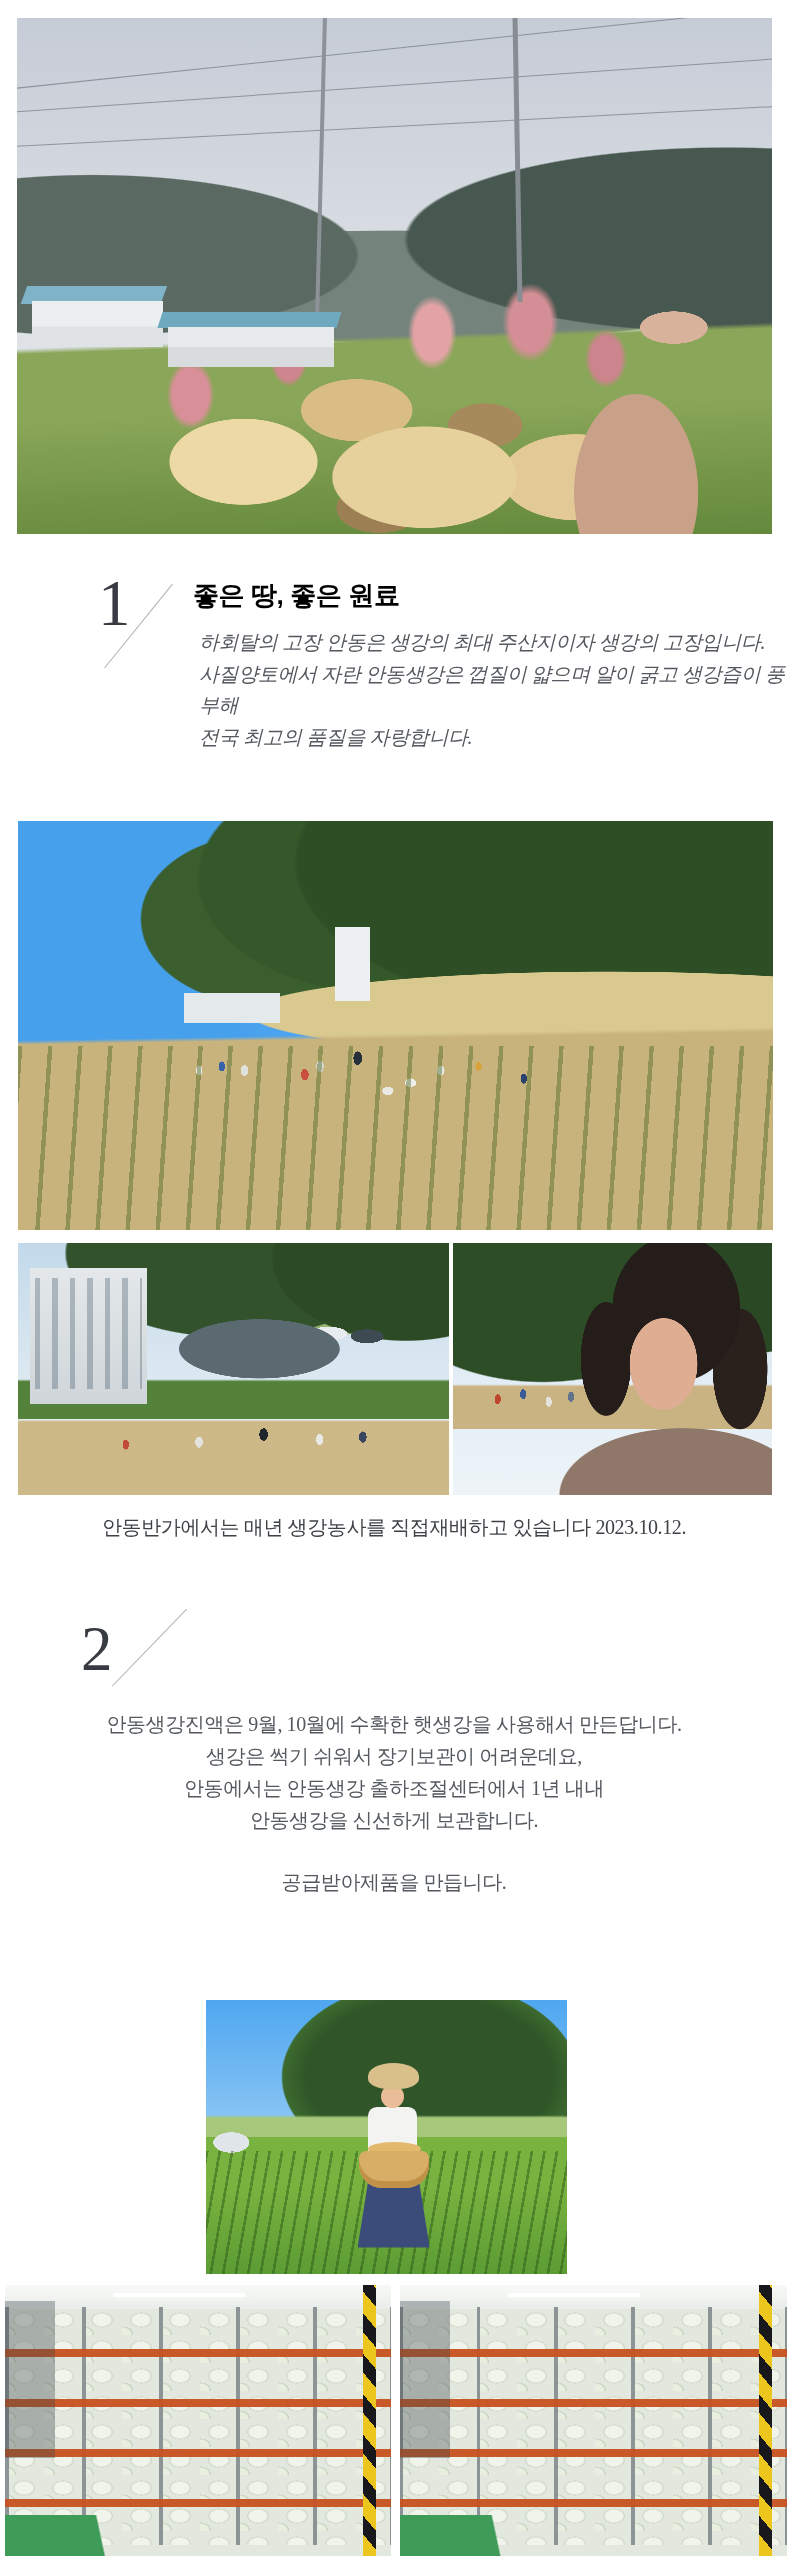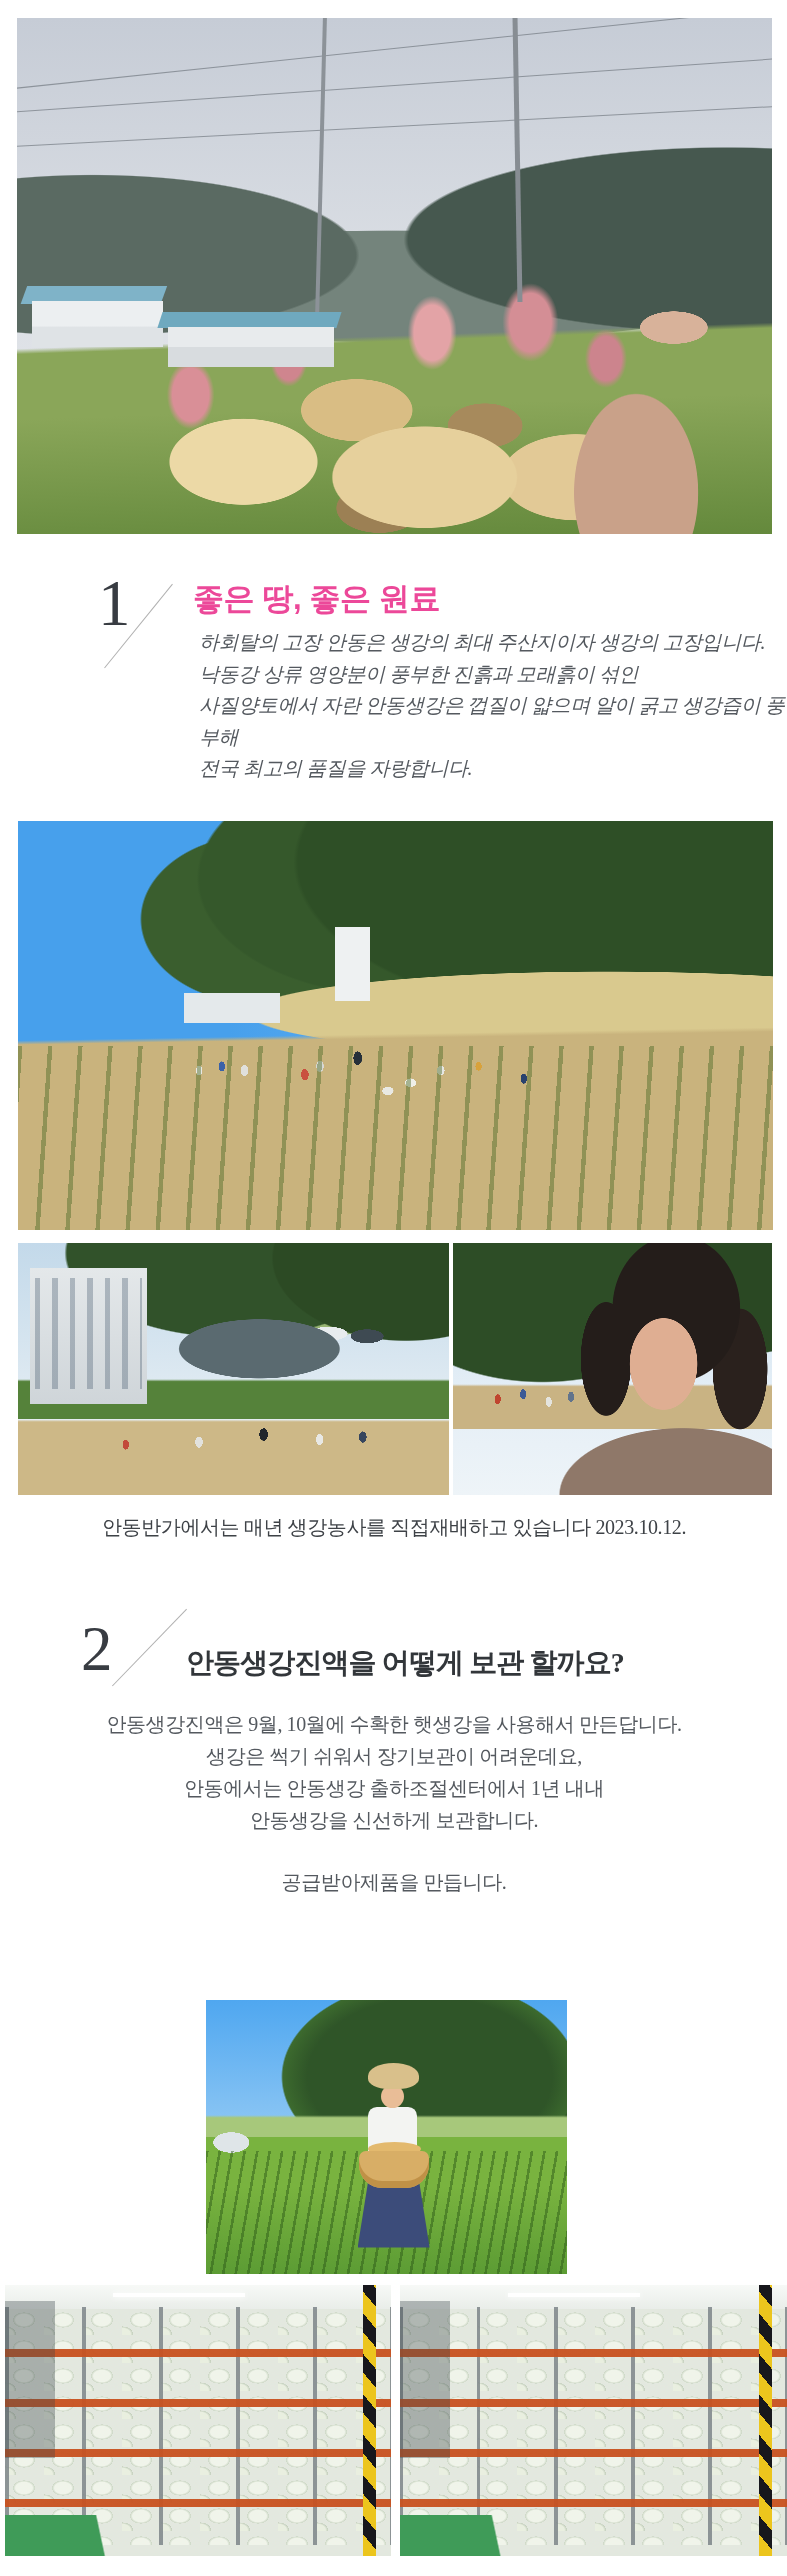--- a/index.html
+++ b/index.html
@@ -5,22 +5,22 @@
   html,body{margin:0;padding:0;background:#ffffff;}
   .page{position:relative;width:788px;height:2576px;background:#fff;overflow:hidden;
         font-family:"Liberation Serif","DejaVu Serif",serif;}
   .photo{position:absolute;background-repeat:no-repeat;overflow:hidden;}
   .photo *{position:absolute;}
 
   
   .sec-number{position:absolute;font-family:"Liberation Serif","DejaVu Serif",serif;
               color:#383c42;line-height:1;}
   .sec-slash{position:absolute;width:0.9px;background:#b0b0b0;}
-  .s1-heading{position:absolute;left:193px;top:578px;font-size:31px;font-weight:bold;
-              color:#ec4899;font-family:"Liberation Sans","DejaVu Sans",sans-serif;letter-spacing:-0.4px;}
+  .s1-heading{position:absolute;left:193px;top:578px;font-size:26px;font-weight:bold;
+              color:#000000;font-family:"Liberation Sans","DejaVu Sans",sans-serif;letter-spacing:-0.4px;}
   .s1-body{position:absolute;left:199px;top:627px;font-size:20px;line-height:31.5px;
            color:#54595f;letter-spacing:-0.4px;font-style:italic;}
   .caption{position:absolute;left:0;top:1514px;width:788px;text-align:center;
            font-size:20px;color:#3e4247;letter-spacing:-0.4px;}
   .s2-heading{position:absolute;left:186px;top:1644px;font-size:28px;font-weight:600;
               color:#32363a;letter-spacing:-0.9px;}
   .s2-para{position:absolute;left:0;width:788px;text-align:center;font-size:20px;
            line-height:32px;color:#54595f;letter-spacing:-0.4px;}
   .s2-para-a{top:1708px;}
   .s2-para-b{top:1866px;}
@@ -174,42 +174,40 @@
     <div class="hero-bldg1"></div>
     <div class="hero-roof2"></div>
     <div class="hero-bldg2"></div>
   </div>
 
   <div class="sec-number" style="left:98px;top:571px;font-size:65px;">1</div>
   <div class="sec-slash" style="left:138px;top:572px;height:108px;transform:rotate(39deg);"></div>
   <div class="s1-heading">좋은 땅, 좋은 원료</div>
   <div class="s1-body">
     <div>하회탈의 고장 안동은 생강의 최대 주산지이자 생강의 고장입니다.</div>
-    <div>낙동강 상류 영양분이 풍부한 진흙과 모래흙이 섞인</div>
     <div>사질양토에서 자란 안동생강은 껍질이 얇으며 알이 굵고 생강즙이 풍부해</div>
     <div>전국 최고의 품질을 자랑합니다.</div>
   </div>
 
   <div class="photo photo-field">
     <div class="field-bldg"></div>
     <div class="field-bldg2"></div>
     <div class="field-rows"></div>
   </div>
 
   <div class="photo photo-workers">
     <div class="workers-bldg"></div>
     <div class="workers-bldg-win"></div>
   </div>
   <div class="photo photo-selfie"></div>
 
   <div class="caption">안동반가에서는 매년 생강농사를 직접재배하고 있습니다 2023.10.12.</div>
 
   <div class="sec-number" style="left:81px;top:1618px;font-size:63px;">2</div>
   <div class="sec-slash" style="left:149px;top:1594px;height:107px;transform:rotate(44deg);"></div>
-  <div class="s2-heading">안동생강진액을 어떻게 보관 할까요?</div>
 
   <div class="s2-para s2-para-a">
     <div>안동생강진액은 9월, 10월에 수확한 햇생강을 사용해서 만든답니다.</div>
     <div>생강은 썩기 쉬워서 장기보관이 어려운데요,</div>
     <div>안동에서는 안동생강 출하조절센터에서 1년 내내</div>
     <div>안동생강을 신선하게 보관합니다.</div>
   </div>
   <div class="s2-para s2-para-b">
     <div>공급받아제품을 만듭니다.</div>
   </div>

